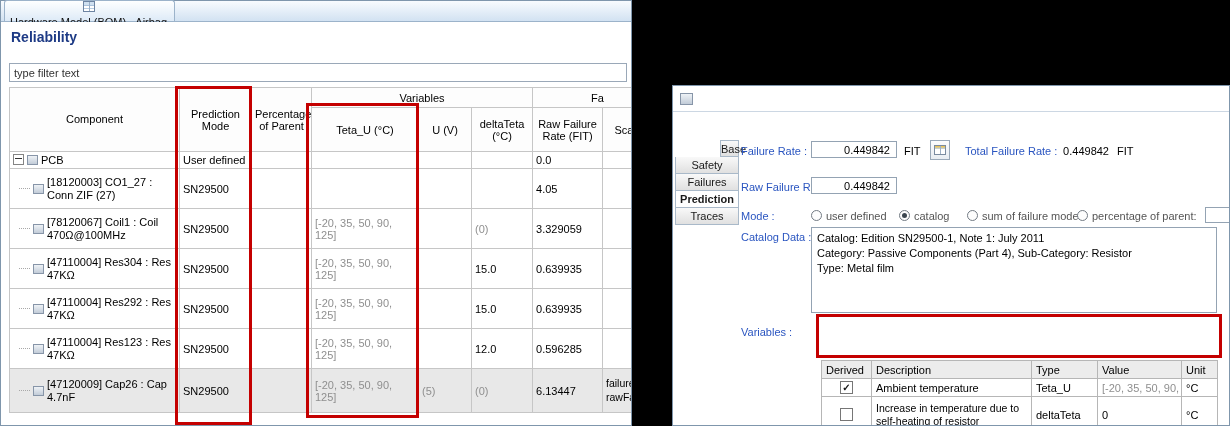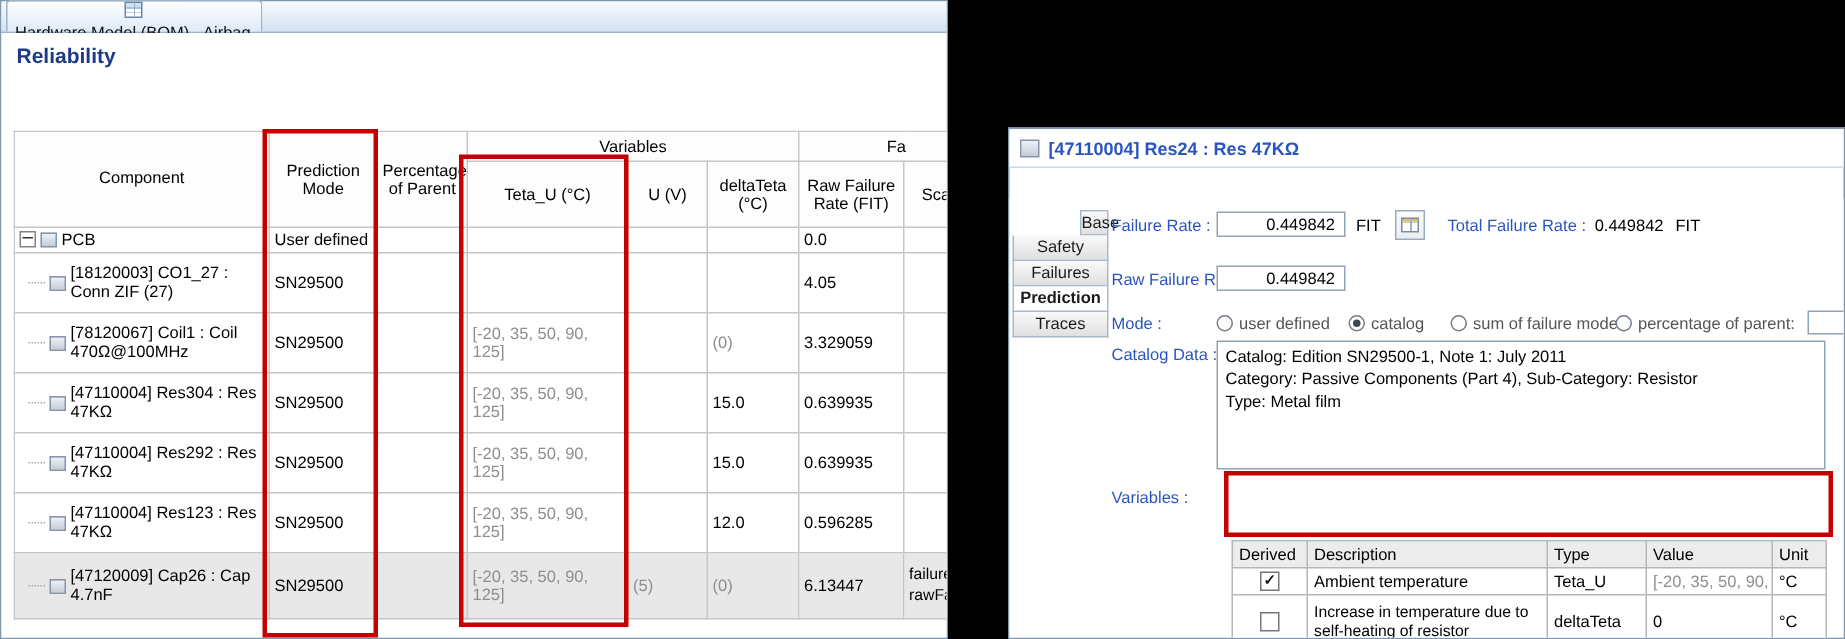--- a/index.html
+++ b/index.html
@@ -101,20 +101,21 @@
 <section class="window" id="left-window">
   <div class="tabbar">
     <div class="tab">
       <span class="grid-icon"></span>
       <span>Hardware Model (BOM) - Airbag</span>
       <span class="close"></span>
     </div>
   </div>
   <div class="lbody">
     <div class="heading">Reliability</div>
+    <input class="filter" value="type filter text" style="">
     <div class="table-clip">
       <table class="grid">
         <colgroup>
           <col style="width:170px">
             <col style="width:72px">
             <col style="width:60px">
             <col style="width:107px">
           <col style="width:53px">
             <col style="width:61px">
             <col style="width:70px">
@@ -272,21 +273,20 @@
           </tr>
         </tbody>
       </table>
     </div>
   </div>
 </section>
 
 <section class="window" id="right-window">
   <div class="props-header">
     <span class="chip big"></span>
-    <span>[47110004] Res24 : Res 47KΩ</span>
   </div>
   <div class="pbody">
     <div class="side-tabs">
       <div class="side-tab">Base</div>
       <div class="side-tab">Safety</div>
       <div class="side-tab">Failures</div>
       <div class="side-tab active">Prediction</div>
       <div class="side-tab">Traces</div>
     </div>
 

